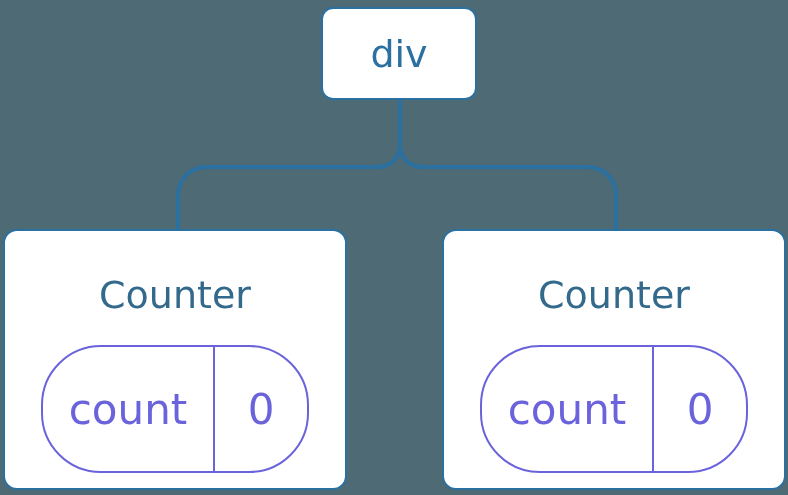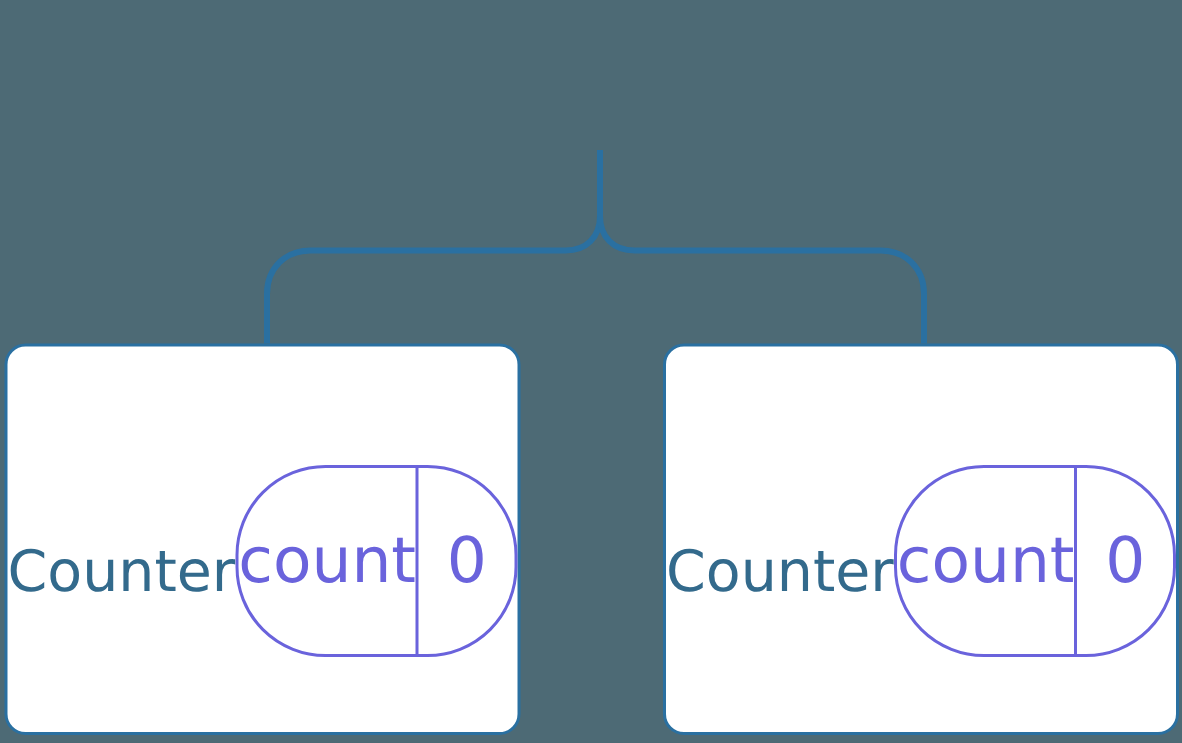--- a/index.html
+++ b/index.html
@@ -58,21 +58,21 @@
   .card {
     position: absolute;
     top: 229px;
     width: 344px;
     height: 261px;
     box-sizing: border-box;
     background: var(--node-fill);
     border: 2.5px solid var(--blue);
     border-radius: 14px;
     display: flex;
-    flex-direction: row;
+    flex-direction: column;
     align-items: center;
   }
   .card.left  { left: 3px; }
   .card.right { left: 442px; }
   .card-title {
     margin-top: 42px;
     font-size: 38px;
     line-height: 44px;
     color: var(--title);
   }
@@ -105,20 +105,23 @@
 </head>
 <body>
 
 <div class="stage">
 
   <svg class="connector" viewBox="0 0 788 495" xmlns="http://www.w3.org/2000/svg" aria-hidden="true">
     <path d="M400 100 V144 C400 158 391 167 377 167 H207 C190 167 178 179 178 196 V229"></path>
     <path d="M400 100 V144 C400 158 409 167 423 167 H587 C604 167 616 179 616 196 V229"></path>
   </svg>
 
+  <div class="root-node">
+    <span class="root-label">div</span>
+  </div>
 
   <div class="card left">
     <div class="card-title">Counter</div>
     <div class="state-pill">
       <div class="state-key">count</div>
       <div class="state-value">0</div>
     </div>
   </div>
 
   <div class="card right">

